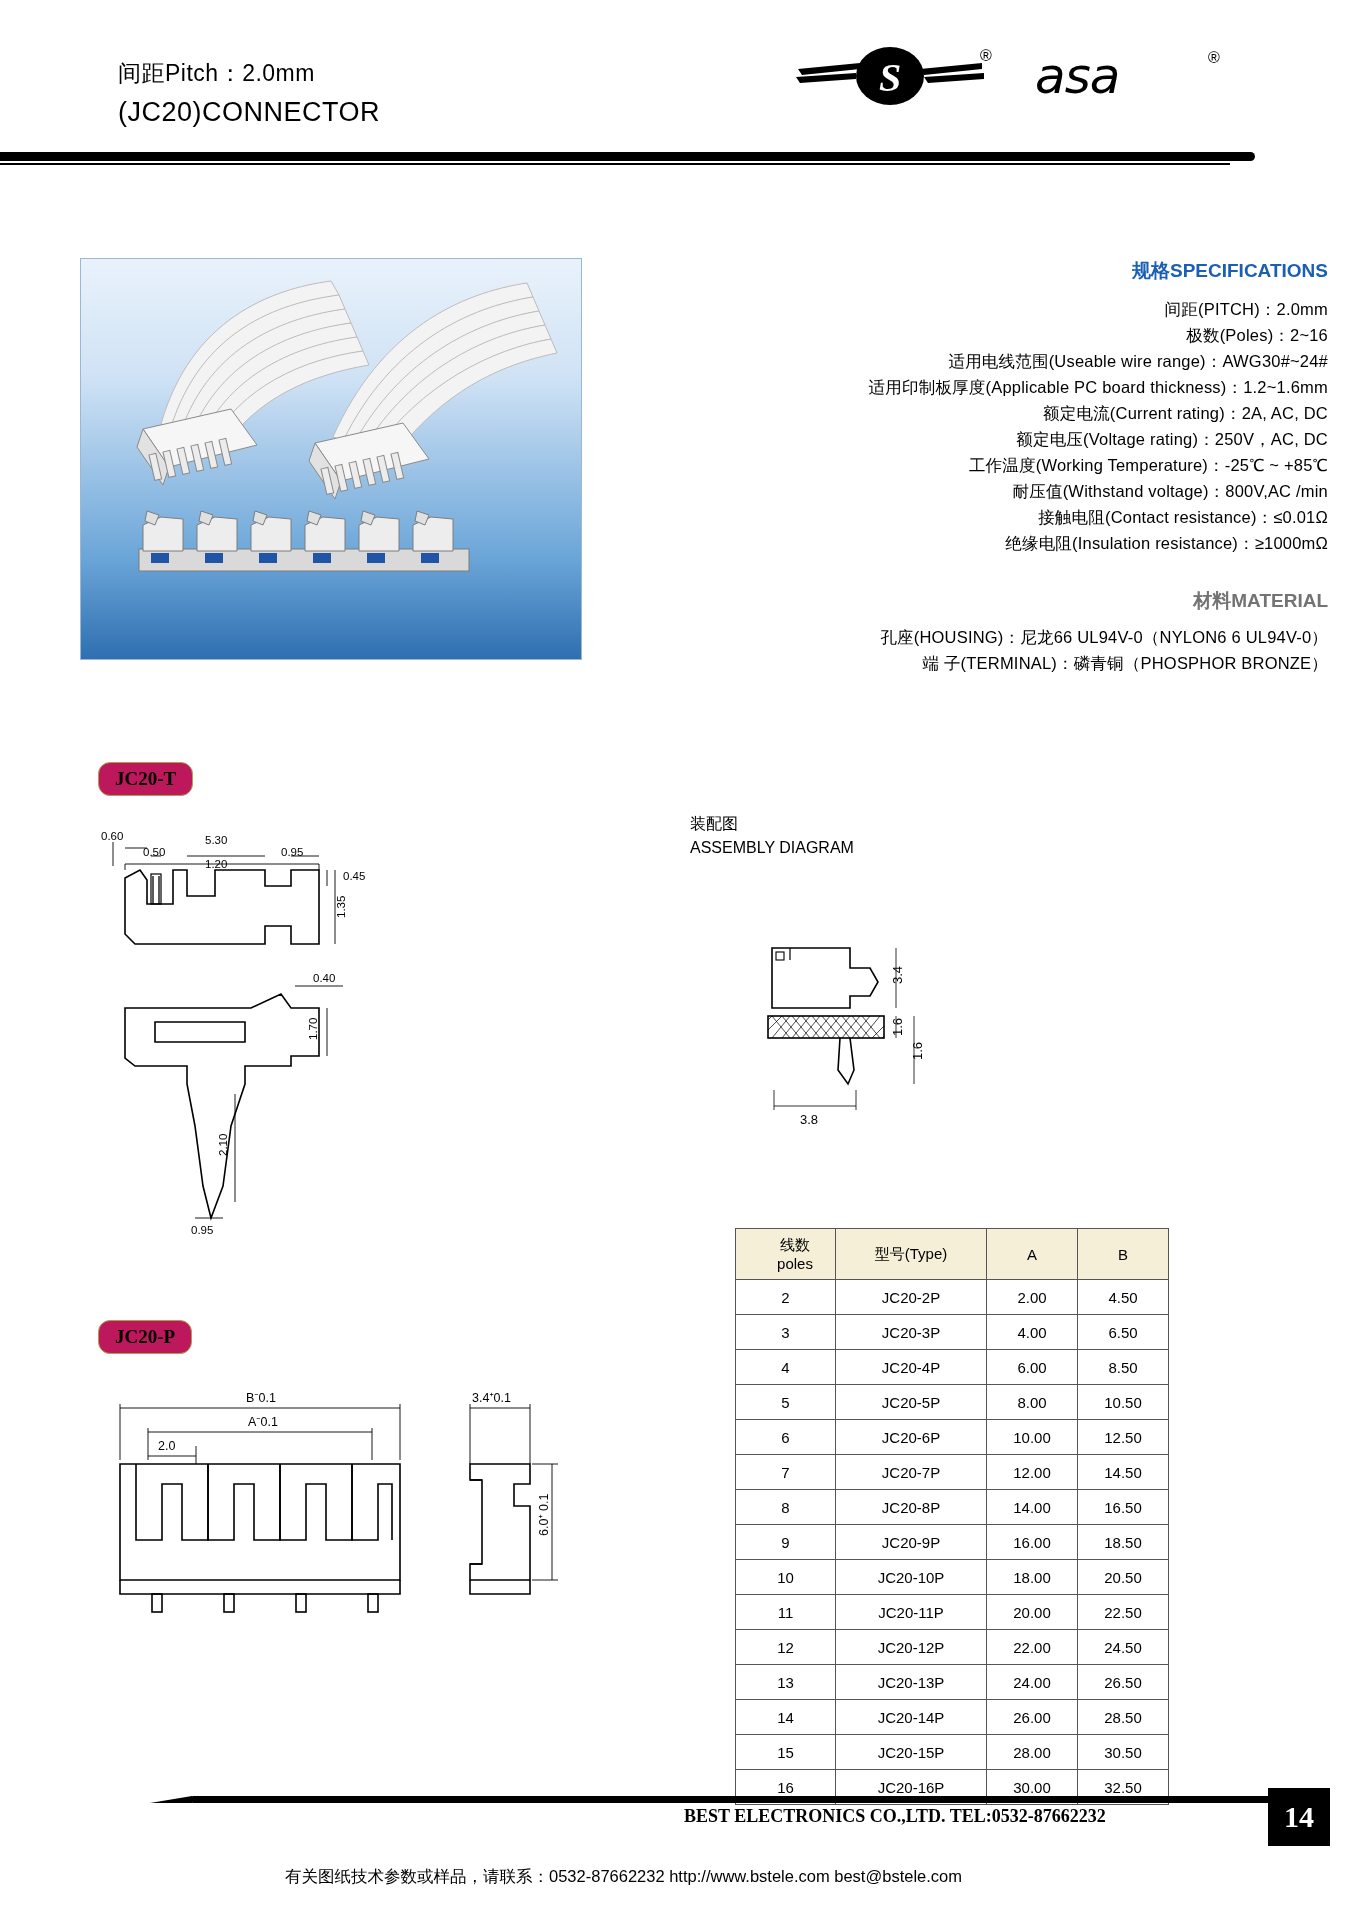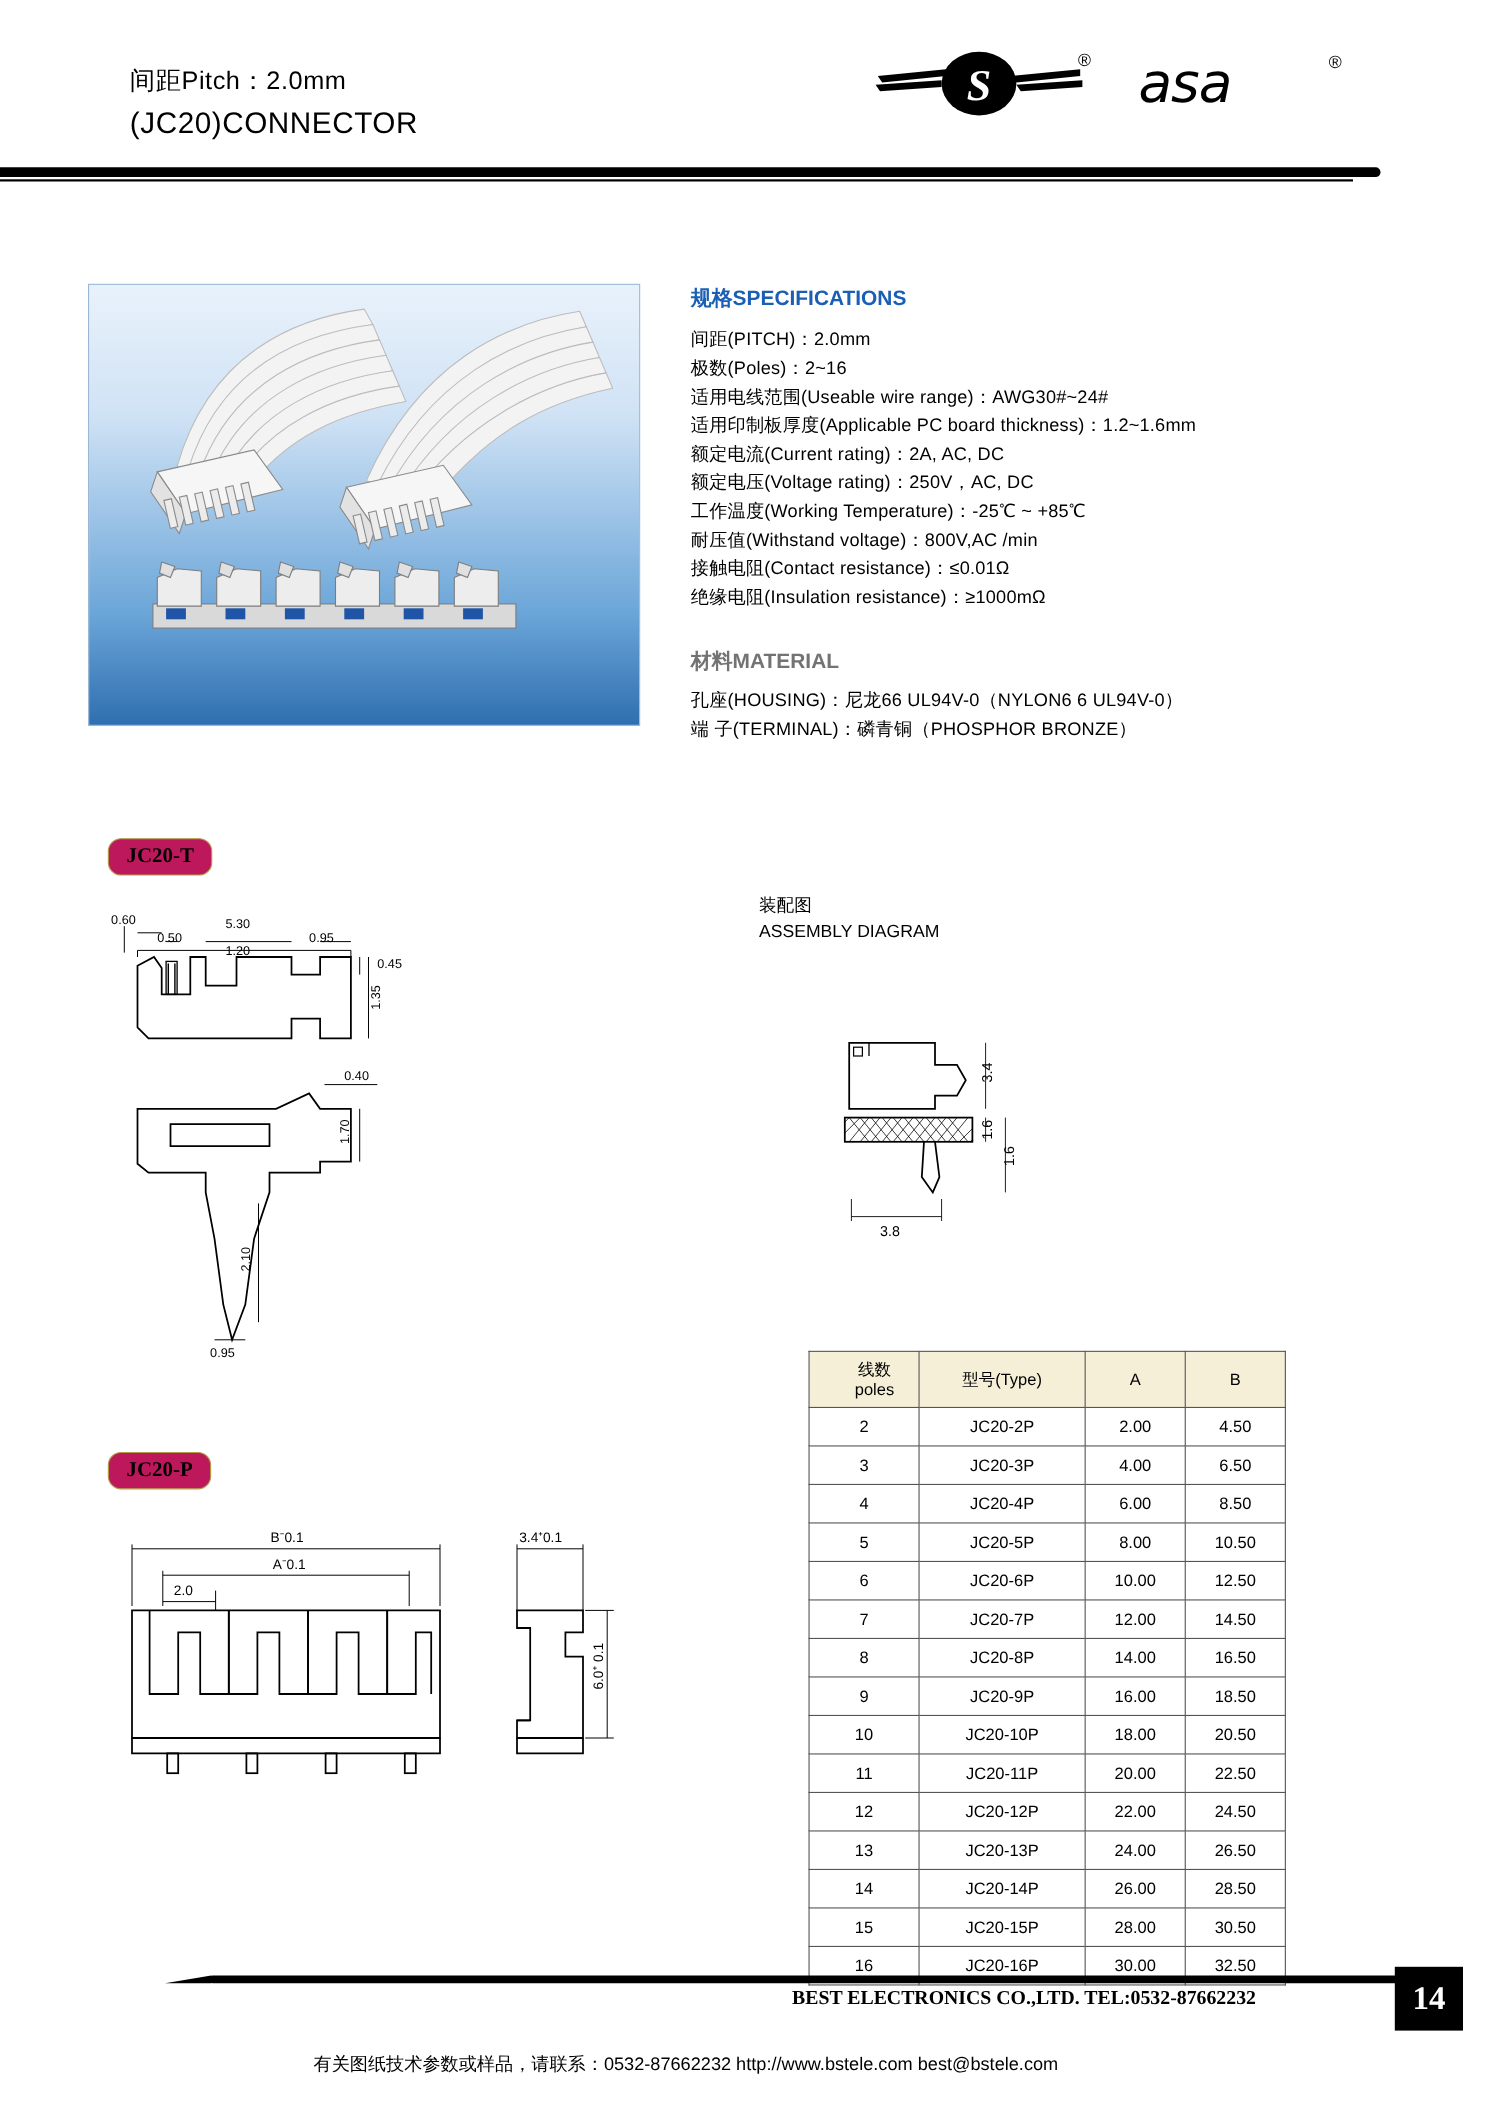--- a/index.html
+++ b/index.html
@@ -29,21 +29,21 @@
   .hdr-rule { position:absolute; left:0; top:152px; width:1255px; height:9px; background:#000;
               border-radius:0 6px 6px 0; }
   .hdr-rule2 { position:absolute; left:0; top:163px; width:1230px; height:2px; background:#000; }
 
   
   .photo { position:absolute; left:80px; top:258px; width:500px; height:400px;
            background:linear-gradient(180deg,#e9f2fb 0%, #cfe2f5 30%, #6aa5d8 75%, #2f6fb0 100%);
            border:1px solid #9ab8d5; overflow:hidden; }
 
   
-  .specs { position:absolute; left:628px; top:258px; width:700px; }
+  .specs { position:absolute; left:628px; top:258px; width:700px;text-align:right; }
   .spec-title { color:#1a5fb4; font-size:19px; font-weight:bold; margin-bottom:12px; }
   .spec-line { font-size:16.5px; line-height:26px; letter-spacing:0.2px; }
   .mat-title { color:#737373; font-size:19px; font-weight:bold; margin-top:32px; margin-bottom:10px; }
 
   
   .tag { position:absolute; background:#be185d; border:1px solid #b39c4a; border-radius:12px;
          font-weight:bold; font-size:19px; padding:5px 16px; font-family:"Liberation Serif", serif; }
 
   
   .dim { font-size:11.5px; font-family:"Liberation Sans", sans-serif; }
@@ -59,21 +59,21 @@
   .c-poles { width:78px;padding-left:20px; }
   .c-type { width:148px; }
   .c-a { width:88px; }
   .c-b { width:88px; }
 
   
   .foot-rule { position:absolute; left:190px; top:1796px; width:1080px; height:7px; background:#000;
                border-radius:4px 0 0 4px; }
   .foot-tri { position:absolute; left:150px; top:1796px; width:0; height:0;
               border-top:7px solid transparent; border-bottom:0 solid transparent; border-right:42px solid #000; }
-  .foot-line1 { position:absolute; left:720px; top:1806px; font-size:18px; font-weight:bold;
+  .foot-line1 { position:absolute; left:684px; top:1806px; font-size:18px; font-weight:bold;
                 font-family:"Liberation Serif", serif; }
   .pagebox { position:absolute; left:1268px; top:1788px; width:62px; height:58px; background:#000;
              color:#fff; font-size:30px; font-weight:bold; text-align:center; line-height:58px;
              font-family:"Liberation Serif", serif; }
   .foot-line2 { position:absolute; left:285px; top:1866px; font-size:16.5px; }
 </style>
 </head>
 <body>
 
 <div class="page">

